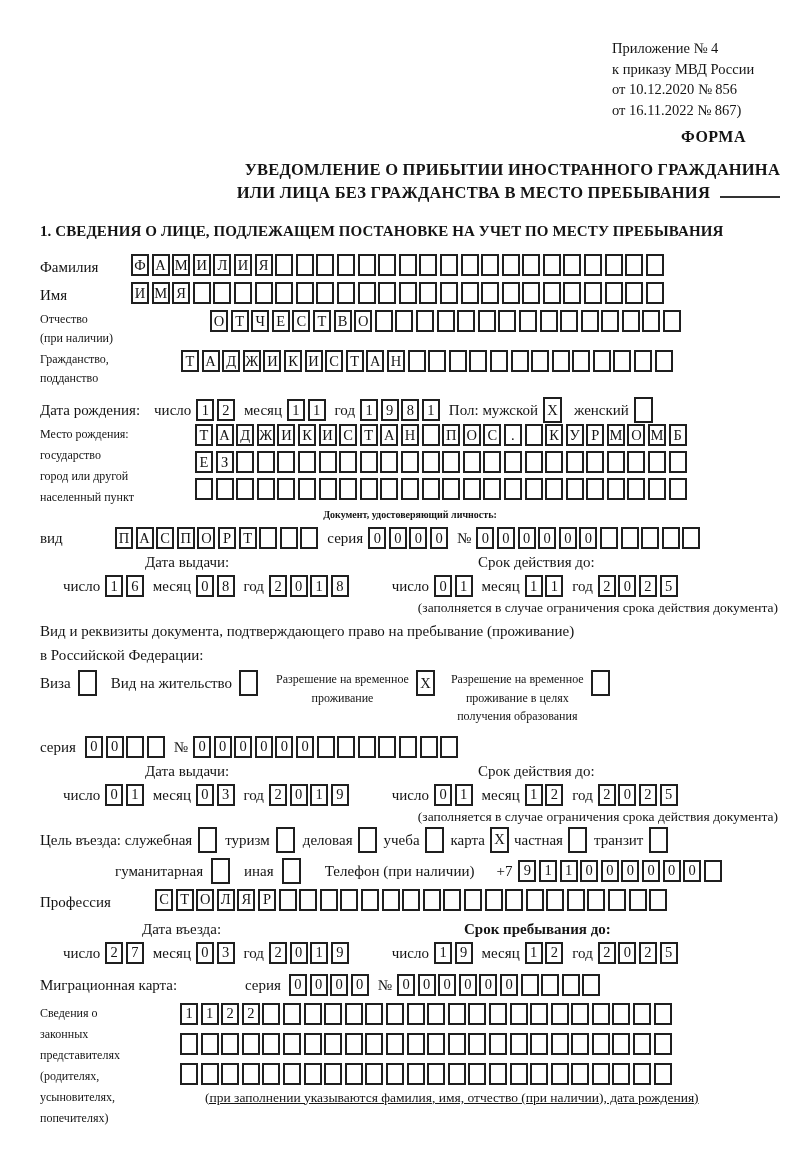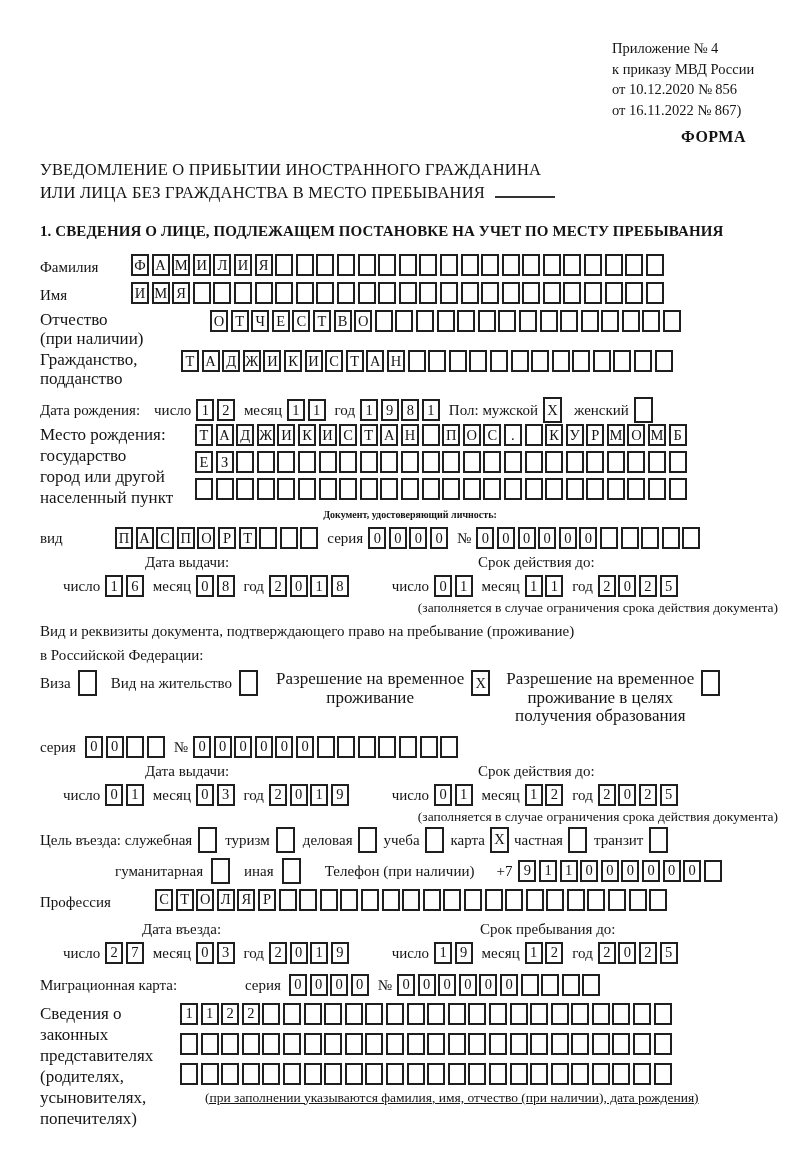--- a/index.html
+++ b/index.html
@@ -10,29 +10,29 @@
     color:#141414;
   }
   .page { position:relative; width:800px; height:1163px; padding:38px 20px 0 40px; overflow:hidden; }
 
   
   .hdr { margin-left:572px; font-size:14.5px; line-height:20.5px; }
   .hdr .gap { margin-top:4px; }
   .forma { text-align:right; padding-right:34px; font-weight:bold; font-size:16px; letter-spacing:0.5px; margin-top:8px; }
 
   
-  .title { text-align:left; font-weight:normal; font-size:16.5px; line-height:23px; margin-top:12px; letter-spacing:0.2px; }
+  .title { text-align:right; font-weight:bold; font-size:16.5px; line-height:23px; margin-top:12px; letter-spacing:0.2px; }
   .uline { display:inline-block; width:60px; border-bottom:2.5px solid #333; height:13px; margin-left:10px; }
 
   .sec { font-weight:bold; font-size:15px; margin-top:19px; letter-spacing:0.1px; }
 
   
   .frow { display:flex; align-items:flex-start; margin-top:2px; }
   .lbl { font-size:15px; line-height:26px; flex:0 0 auto; white-space:nowrap; }
-  .lblblock { font-size:17px; line-height:19px; flex:0 0 auto; }
+  .lblblock { font-size:12px; line-height:19px; flex:0 0 auto; }
   .cells { display:flex; gap:2.6px; flex:0 0 auto; flex-wrap:nowrap; }
   .cell {
     width:18px; height:22px; border:2px solid #1f1f1f; flex:0 0 auto;
     display:flex; align-items:center; justify-content:center;
     font-size:14.5px; line-height:1; background:#fff;
   }
   .cbcells .cell { height:26px; width:19px; }
 
   .w-surname { width:91px; }
   .w-patr { width:170px; }
@@ -608,21 +608,21 @@
         <span class="cell"></span>
         <span class="cell"></span>
         <span class="cell"></span>
         <span class="cell"></span>
       </span>
   </div>
 
   <div class="duo" style="margin-top:6px;">
     <div class="duo-head">
       <span class="dh dh-left" style="left:102px;">Дата въезда:</span>
-      <span class="dh dh-right" style="left:440px;">Срок пребывания до:</span>
+      <span class="dh dh-right" style="left:424px;font-weight:bold;">Срок пребывания до:</span>
     </div>
     <div class="duo-row">
       <span class="lbl inlbl first">число</span>
       <span class="cells">
           <span class="cell">2</span>
           <span class="cell">7</span>
         </span>
       <span class="lbl inlbl">месяц</span>
       <span class="cells">
           <span class="cell">0</span>

